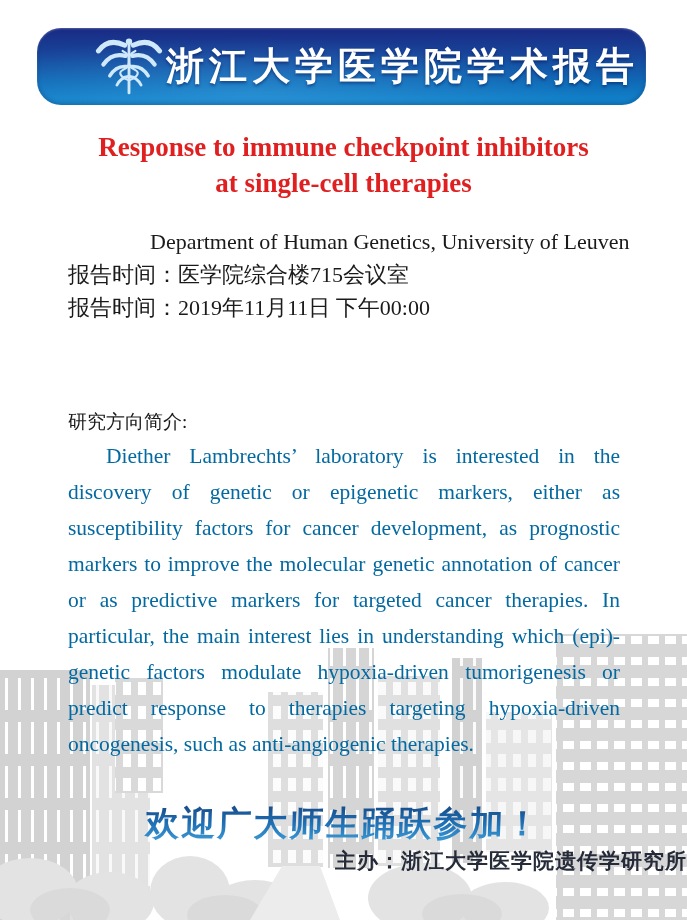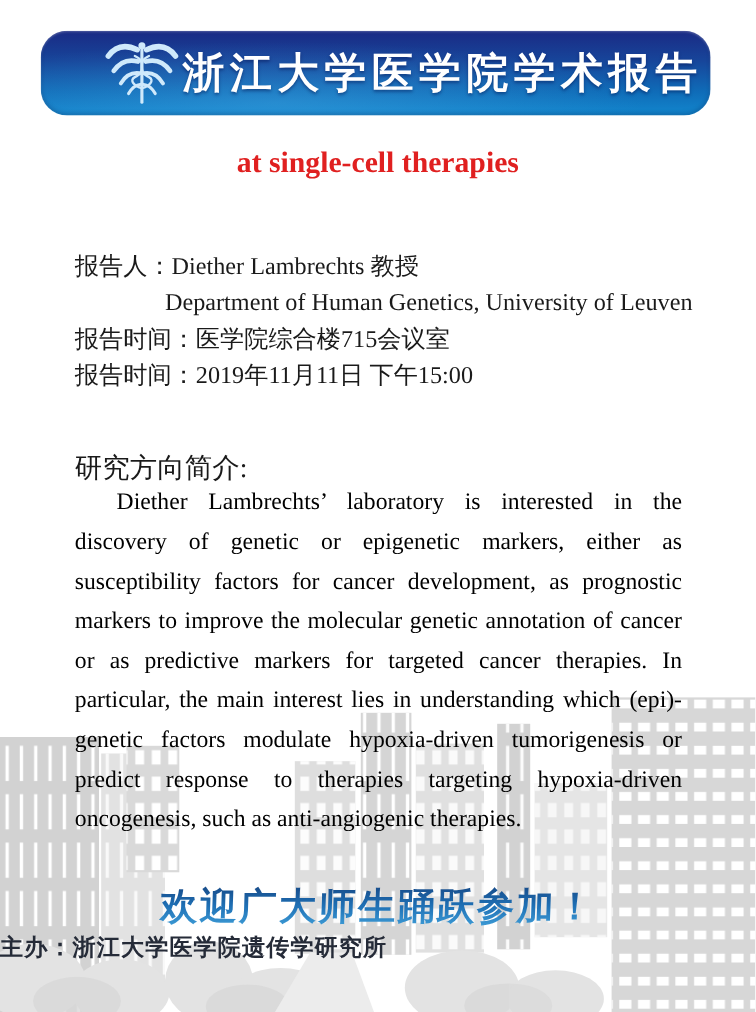--- a/index.html
+++ b/index.html
@@ -70,33 +70,33 @@
     font-size: 22px;
     line-height: 33px;
   }
   .drow { white-space: nowrap; }
   .drow.indent { padding-left: 82px; }
 
   
   .intro-heading {
     position: absolute;
     left: 68px; top: 409px;
-    font-size: 25px;
+    font-size: 19px;
     color: #1a1a1a;
   }
   .intro-paragraph {
     position: absolute;
     left: 68px; top: 438px;
     width: 552px;
     margin: 0;
     font-size: 21.5px;
     line-height: 36px;
     text-align: justify;
     text-indent: 38px;
-    color: #000000;
+    color: #0369a1;
   }
 
   
   .welcome {
     position: absolute;
     left: 0; top: 801px;
     width: 100%;
     text-align: center;
     font-family: "Liberation Sans", "DejaVu Sans", sans-serif;
     font-weight: bold;
@@ -110,21 +110,21 @@
       background: linear-gradient(180deg, #16427e 0%, #1e6fb4 48%, #45a6de 100%);
       -webkit-background-clip: text;
       background-clip: text;
       color: transparent;
     }
   }
   .organizer {
     position: absolute;
     left: 0; top: 847px;
     width: 100%;
-    text-align: left;
+    text-align: right;
     font-family: "Liberation Sans", "DejaVu Sans", sans-serif;
     font-weight: bold;
     font-size: 21px;
     letter-spacing: 1px;
     color: #252b38;
   }
 </style>
 </head>
 <body>
 
@@ -200,28 +200,28 @@
 
         <path d="M41 21 C59 29 41 40 59 48 C67 52 59 60 50 62" stroke-width="3"></path>
         <path d="M59 21 C41 29 59 40 41 48 C33 52 41 60 50 62" stroke-width="3"></path>
       </g>
       <circle cx="50" cy="8" r="4.5" fill="#cfe9fb"></circle>
     </svg>
     <div class="banner-title">浙江大学医学院学术报告</div>
   </div>
 
   <div class="main-title">
+    <div>Response to immune checkpoint inhibitors</div>
     <div>at single-cell therapies</div>
   </div>
 
   <div class="details">
-    <div class="drow">报告人：Diether Lambrechts 教授</div>
     <div class="drow indent">Department of Human Genetics, University of Leuven</div>
     <div class="drow">报告时间：医学院综合楼715会议室</div>
-    <div class="drow">报告时间：2019年11月11日 下午15:00</div>
+    <div class="drow">报告时间：2019年11月11日 下午00:00</div>
   </div>
 
   <div class="intro-heading">研究方向简介:</div>
   <p class="intro-paragraph">Diether Lambrechts’ laboratory is interested in the discovery of genetic or epigenetic markers, either as susceptibility factors for cancer development, as prognostic markers to improve the molecular genetic annotation of cancer or as predictive markers for targeted cancer therapies. In particular, the main interest lies in understanding which (epi)-genetic factors modulate hypoxia-driven tumorigenesis or predict response to therapies targeting hypoxia-driven oncogenesis, such as anti-angiogenic therapies.</p>
 
   <div class="welcome">欢迎广大师生踊跃参加！</div>
   <div class="organizer">主办：浙江大学医学院遗传学研究所</div>
 
 </div>
 

